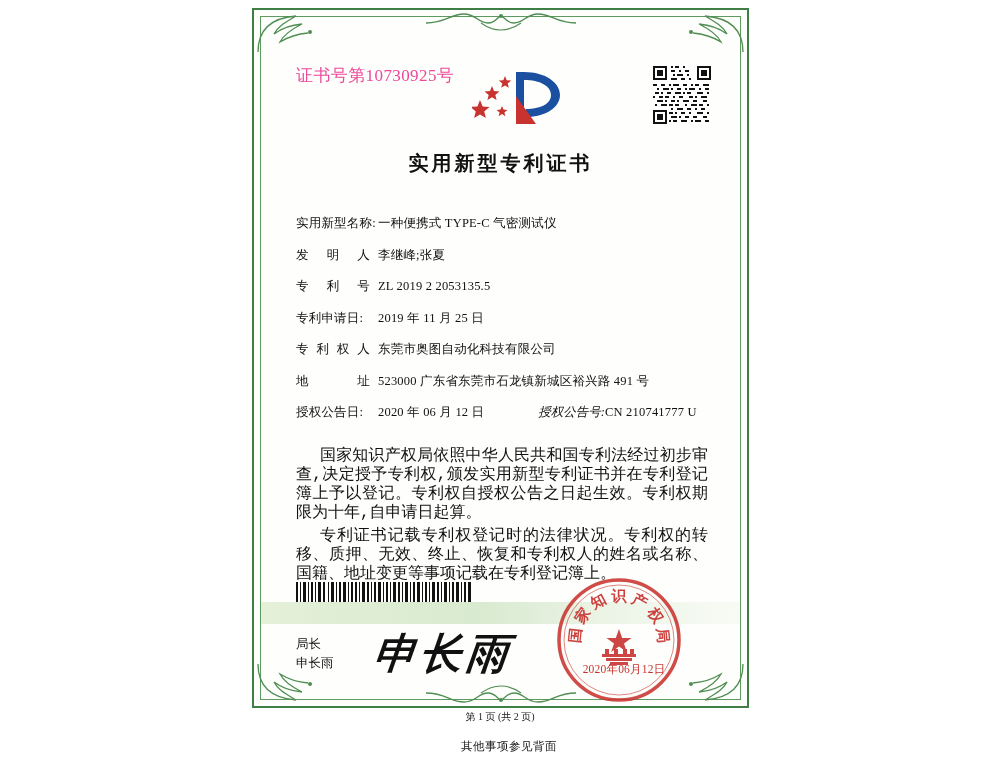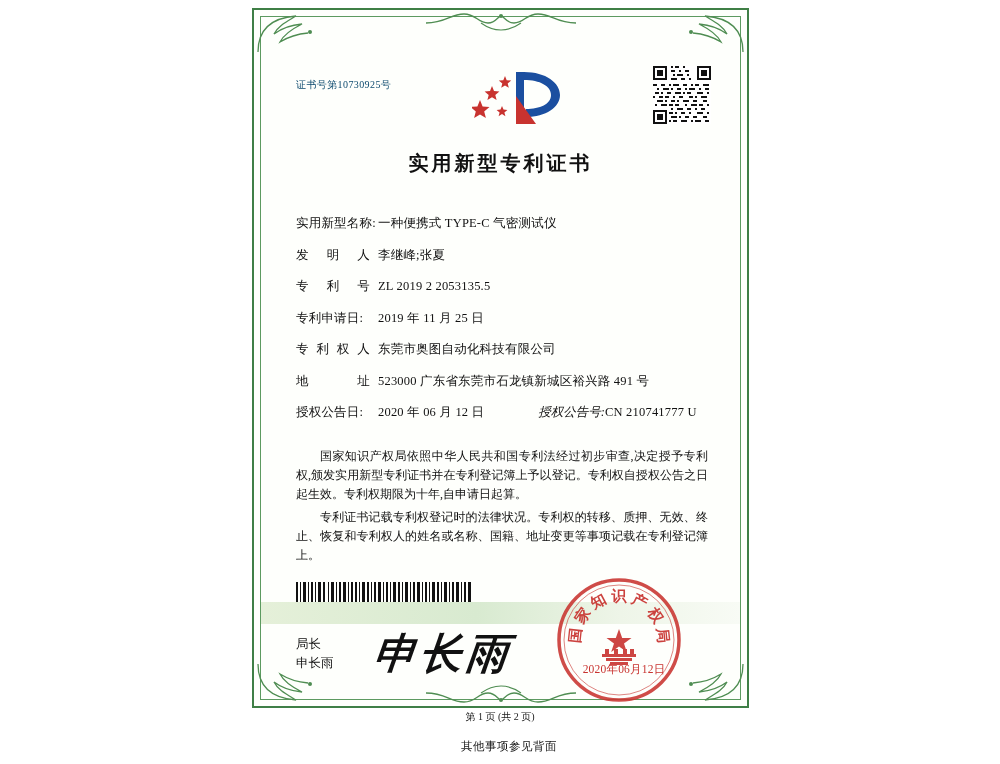--- a/index.html
+++ b/index.html
@@ -68,23 +68,23 @@
     bottom: 0px;
     transform: translateX(-50%) scaleY(-1);
     width: 150px;
     height: 26px;
   }
 
   
   .cert-no {
     position: absolute;
     left: 42px;
-    top: 68px;
-    font-size: 10px;
-    color: #0c4a6e;
+    top: 54px;
+    font-size: 17px;
+    color: #ec4899;
     letter-spacing: 0.4px;
     white-space: nowrap;
   }
   .logo {
     position: absolute;
     left: 218px;
     top: 56px;
     width: 92px;
     height: 62px;
   }
@@ -143,24 +143,25 @@
     margin-left: 54px;
     font-style: italic;
   }
 
   
   .paragraphs {
     position: absolute;
     left: 42px;
     top: 437px;
     width: 412px;
-    font-size: 12px;
+    font-size: 16px;
     line-height: 19px;
     color: #111111;
     text-align: justify;
+    font-family: Liberation Mono, monospace;
   }
   .paragraphs p {
     margin: 0 0 4px 0;
     text-indent: 24px;
   }
 
   
   .barcode {
     position: absolute;
     left: 42px;

